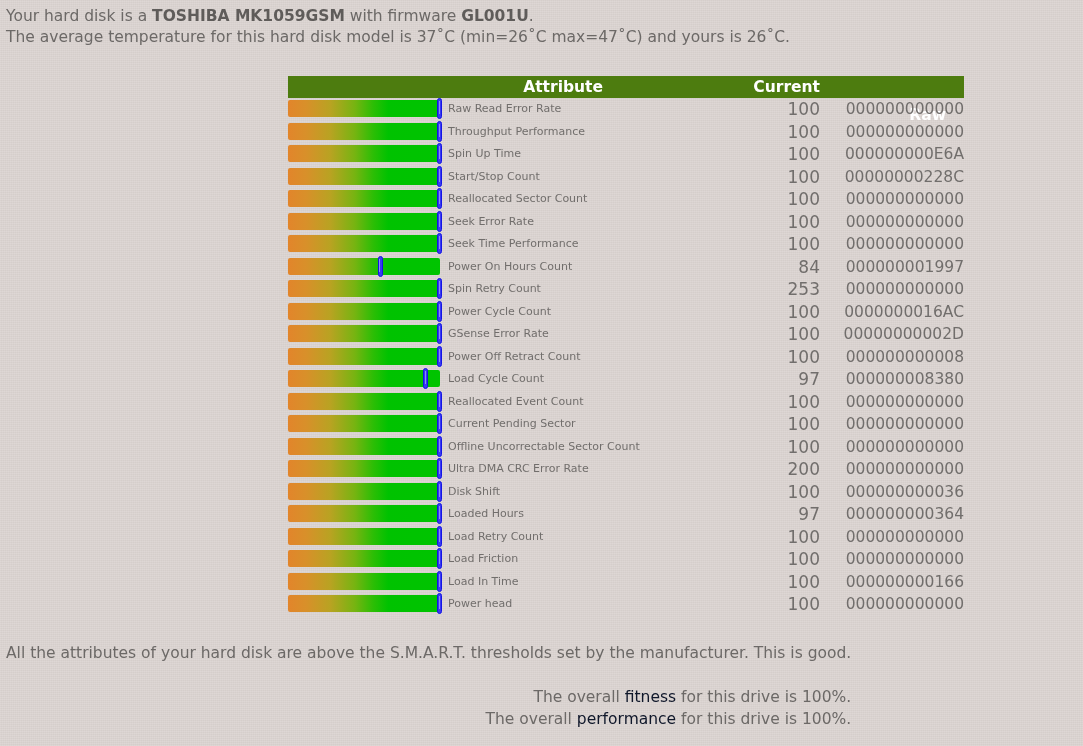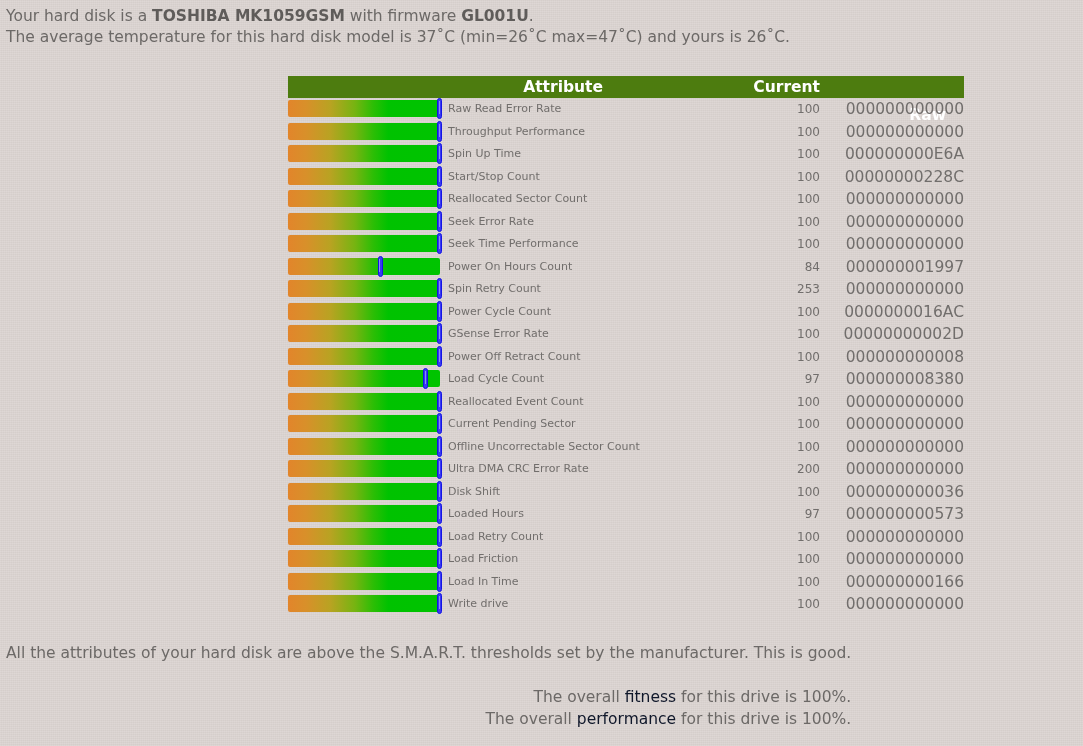--- a/index.html
+++ b/index.html
@@ -113,21 +113,21 @@
     top: 0px;
     font-size: 11px;
     line-height: 22px;
     color: #716e6c;
     white-space: nowrap;
   }
   .cur-val {
     position: absolute;
     right: 144px;
     top: 0px;
-    font-size: 12px;
+    font-size: 17px;
     line-height: 22px;
     color: #716e6c;
     text-align: right;
     white-space: nowrap;
   }
   .raw-val {
     position: absolute;
     right: 0px;
     top: 0px;
     font-size: 15.5px;
@@ -332,21 +332,21 @@
           <span class="cur-val">100</span>
           <span class="raw-val">000000000036</span>
         </div>
         <div class="trow">
           <div class="bar-wrap">
             <div class="bar"></div>
             <div class="marker" style="left: 100%;"></div>
           </div>
           <span class="attr-name">Loaded Hours</span>
           <span class="cur-val">97</span>
-          <span class="raw-val">000000000573</span>
+          <span class="raw-val">000000000364</span>
         </div>
         <div class="trow">
           <div class="bar-wrap">
             <div class="bar"></div>
             <div class="marker" style="left: 100%;"></div>
           </div>
           <span class="attr-name">Load Retry Count</span>
           <span class="cur-val">100</span>
           <span class="raw-val">000000000000</span>
         </div>
@@ -366,21 +366,21 @@
           </div>
           <span class="attr-name">Load In Time</span>
           <span class="cur-val">100</span>
           <span class="raw-val">000000000166</span>
         </div>
         <div class="trow">
           <div class="bar-wrap">
             <div class="bar"></div>
             <div class="marker" style="left: 100%;"></div>
           </div>
-          <span class="attr-name">Write drive</span>
+          <span class="attr-name">Power head</span>
           <span class="cur-val">100</span>
           <span class="raw-val">000000000000</span>
         </div>
       </div>
 
   </div>
 
   <div class="footer">
     <span class="line">All the attributes of your hard disk are above the S.M.A.R.T. thresholds set by the manufacturer. This is good.</span>
     <span class="spacer"></span>

